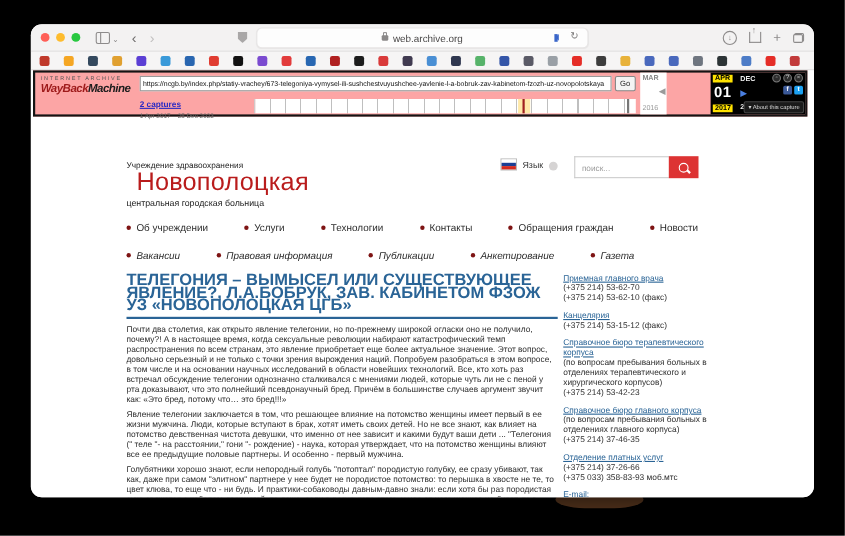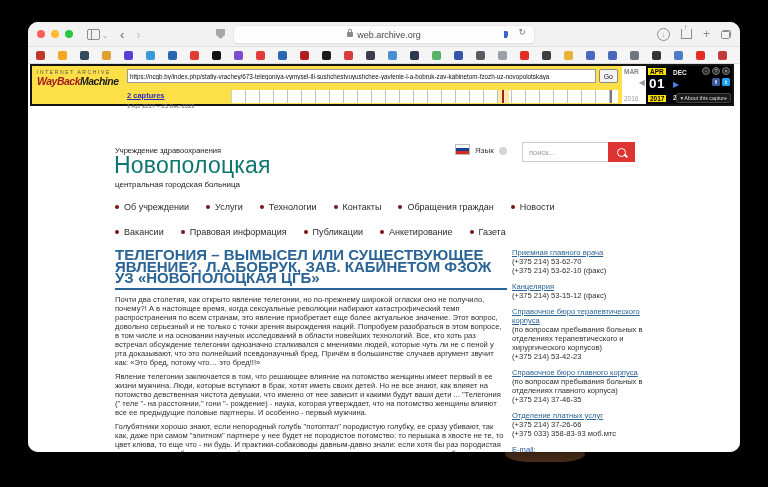--- a/index.html
+++ b/index.html
@@ -36,21 +36,21 @@
   .tabs-ic{width:10px;height:9px;position:relative;}
   .tabs-ic::before,.tabs-ic::after{content:'';position:absolute;border:1.1px solid #8d8b8b;border-radius:1.5px;width:7px;height:6px;background:#f3f2f2;}
   .tabs-ic::before{right:0;top:0;}
   .tabs-ic::after{left:0;bottom:0;}
   
   .bkbar{height:16px;background:#f6f5f5;border-bottom:1px solid #dddbdb;display:flex;align-items:center;padding:0 8px;gap:13px;}
   .fav{width:9px;height:9px;border-radius:2px;flex:0 0 auto;}
   
   .page{position:relative;height:389px;background:#fff;}
   
-  .wb{position:absolute;left:2px;top:0px;width:700px;height:38px;border:2px solid #141414;background:#fde047;display:flex;}
+  .wb{position:absolute;left:2px;top:0px;width:700px;height:38px;border:2px solid #141414;background:#fca5a5;display:flex;}
   .wb-logo{width:86px;padding:3px 2px 0 5px;flex:0 0 auto;}
   .wb-logo .tiny{font-size:5px;letter-spacing:1.6px;color:#555;white-space:nowrap;}
   .wb-logo .big{font-size:10.5px;font-weight:bold;font-style:italic;letter-spacing:-.5px;white-space:nowrap;}
   .wb-logo .big .w1{color:#9e1b1b;}
   .wb-logo .big .w2{color:#1d1d1d;}
   .wb-mid{flex:1;position:relative;padding:3px 4px 0 2px;min-width:0;}
   .wb-row1{display:flex;gap:3px;}
   .wb-url{flex:1;height:12px;border:1px solid #999;font-size:6.3px;color:#111;padding:0 2px;font-family:"Liberation Sans",sans-serif;min-width:0;}
   .wb-go{height:14px;font-size:7px;border:1px solid #888;background:#f4f4f4;border-radius:2px;padding:0 4px;color:#222;}
   .wb-row2{display:flex;align-items:center;margin-top:1px;}
@@ -59,56 +59,56 @@
   .wb-range{font-size:5.8px;color:#666;margin-top:1px;white-space:nowrap;}
   .wb-spark{flex:1;height:13px;position:relative;border-left:1px solid #ccc;
     background:repeating-linear-gradient(to right,#fff 0 13px,#bfbfbf 13px 14px);}
   .wb-spark .mark{position:absolute;left:69%;top:0;width:11px;height:100%;background:#ffe9a8;}
   .wb-spark .mark::after{content:'';position:absolute;left:4px;top:0;width:2px;height:100%;background:#a02020;}
   .wb-spark .endtick{position:absolute;right:6px;top:0;width:2px;height:100%;background:#777;}
   .wb-prev{width:24px;flex:0 0 auto;position:relative;background:#fff;}
   .wb-prev .m{position:absolute;top:2px;left:2px;font-size:6.5px;color:#888;font-weight:bold;}
   .wb-prev .a{position:absolute;top:12px;right:1px;font-size:8px;color:#9a9a9a;}
   .wb-prev .y{position:absolute;bottom:2px;left:2px;font-size:6.5px;color:#999;}
-  .wb-black{width:86px;flex:0 0 auto;background:#000;position:relative;color:#fff;}
+  .wb-black{width:86px;flex:0 0 auto;background:#000;position:relative;color:#fff;margin-left:40px;}
   .badge-y{background:#ffe200;color:#000;font-weight:bold;font-size:6.5px;padding:0 2px;display:inline-block;}
   .wb-black .dec{position:absolute;left:27px;top:3px;font-size:6.5px;font-weight:bold;color:#eee;}
   .wb-black .apr{position:absolute;left:2px;top:2px;}
   .wb-black .day{position:absolute;left:3px;top:10px;font-size:13.5px;font-weight:bold;color:#fff;letter-spacing:.5px;}
   .wb-black .nxt{position:absolute;left:27px;top:14px;font-size:8px;color:#4a7fe0;}
   .wb-black .y17{position:absolute;left:2px;bottom:2px;}
   .wb-black .y23{position:absolute;left:27px;bottom:3px;font-size:6.5px;font-weight:bold;color:#eee;}
   .wb-icons{position:absolute;right:2px;top:1px;display:flex;gap:2px;}
   .cir{width:8px;height:8px;border-radius:50%;background:#2c2c2c;border:1px solid #777;color:#ccc;
        font-size:5.5px;display:flex;align-items:center;justify-content:center;box-sizing:border-box;}
   .socials{position:absolute;right:2px;top:12px;display:flex;gap:2px;}
   .soc{width:8px;height:8px;border-radius:1.5px;color:#fff;font-size:6px;font-weight:bold;display:flex;align-items:center;justify-content:center;}
   .s-f{background:#3b5998;}.s-t{background:#1da1f2;}
   .about{position:absolute;right:1px;bottom:1px;background:#1a1a1a;border:1px solid #444;color:#ddd;
          font-size:5.3px;padding:1px 3px;border-radius:2px;white-space:nowrap;}
   
   .hdr-org{position:absolute;left:87px;top:82px;font-size:7.5px;color:#222;}
-  .hdr-name{position:absolute;left:86px;top:88px;font-size:23px;color:#0f766e;letter-spacing:.2px;}
+  .hdr-name{position:absolute;left:96px;top:88px;font-size:23px;color:#b91c1c;letter-spacing:.2px;}
   .hdr-sub{position:absolute;left:87px;top:116px;font-size:8px;color:#222;}
   .lang{position:absolute;left:427px;top:80px;display:flex;align-items:flex-end;gap:5px;}
   .flag{width:13px;height:9px;border:.5px solid #bbb;display:flex;flex-direction:column;}
   .flag i{flex:1;}
   .f-w{background:#fff;}.f-b{background:#1c3f94;}.f-r{background:#d52b1e;}
   .lang .lbl{font-size:8px;color:#333;}
   .lang .dot{width:8px;height:8px;border-radius:50%;background:#d6d4d4;}
   .search{position:absolute;left:494px;top:78px;display:flex;}
   .search input{width:86px;height:20px;border:1px solid #ccc;border-right:none;font-size:7.5px;padding:0 6px;color:#666;box-sizing:border-box;font-family:"Liberation Sans",sans-serif;}
   .search input::placeholder{color:#999;}
   .search button{width:27px;height:20px;background:#dd3333;border:none;display:flex;align-items:center;justify-content:center;cursor:pointer;}
   .mag{width:7px;height:7px;border:1.8px solid #fff;border-radius:50%;position:relative;}
   .mag::after{content:'';position:absolute;width:4px;height:1.8px;background:#fff;transform:rotate(45deg);right:-3px;bottom:-1px;}
   
-  .menu{position:absolute;left:87px;display:flex;gap:17px;list-style:none;margin:0;padding:0;}
+  .menu{position:absolute;left:87px;display:flex;gap:33px;list-style:none;margin:0;padding:0;}
   .menu.m1{top:138px;}
-  .menu.m2{top:163px;}
+  .menu.m2{top:163px;font-style:italic;}
   .menu li{display:flex;align-items:center;gap:5px;}
   .menu .bl{width:4px;height:4px;border-radius:50%;background:#7e1414;}
   .menu a{font-size:9px;color:#2b2b2b;text-decoration:none;white-space:nowrap;}
   
   .art{position:absolute;left:87px;top:185px;width:392px;}
   .art h1{margin:0;font-size:15px;line-height:11.5px;color:#2a6496;font-weight:bold;}
   .art .rule{height:2px;background:#2a6496;margin:4px 0 5px 0;}
   .art p{margin:0 0 5px 0;font-size:7.6px;line-height:9px;color:#2f2f2f;}
   
   .side{position:absolute;left:484px;top:184px;width:138px;font-size:7.6px;line-height:9px;color:#2f2f2f;}

